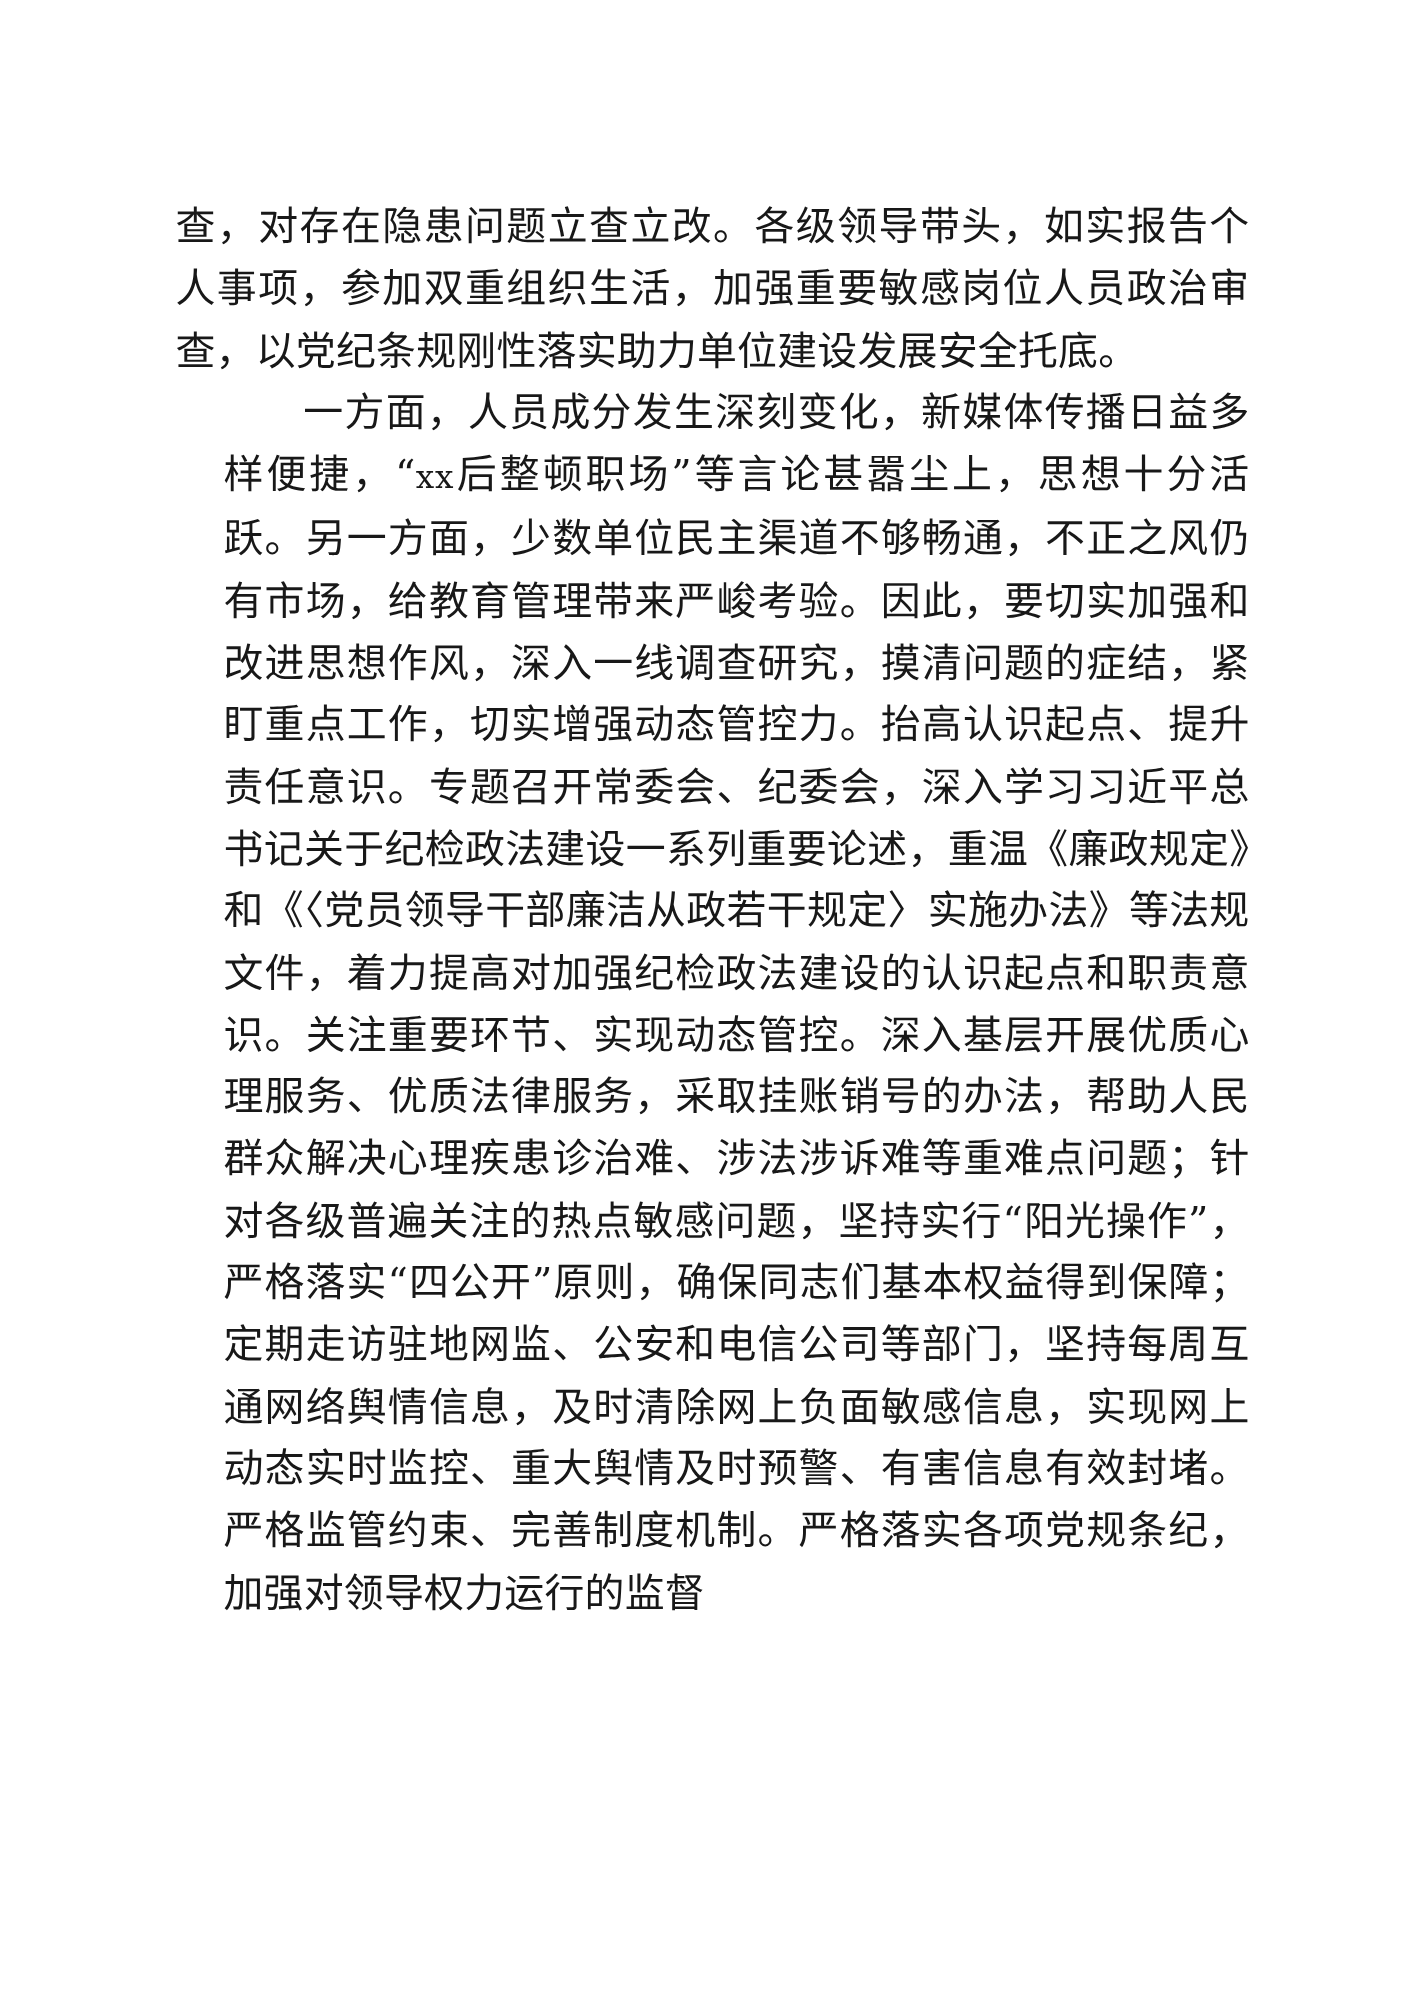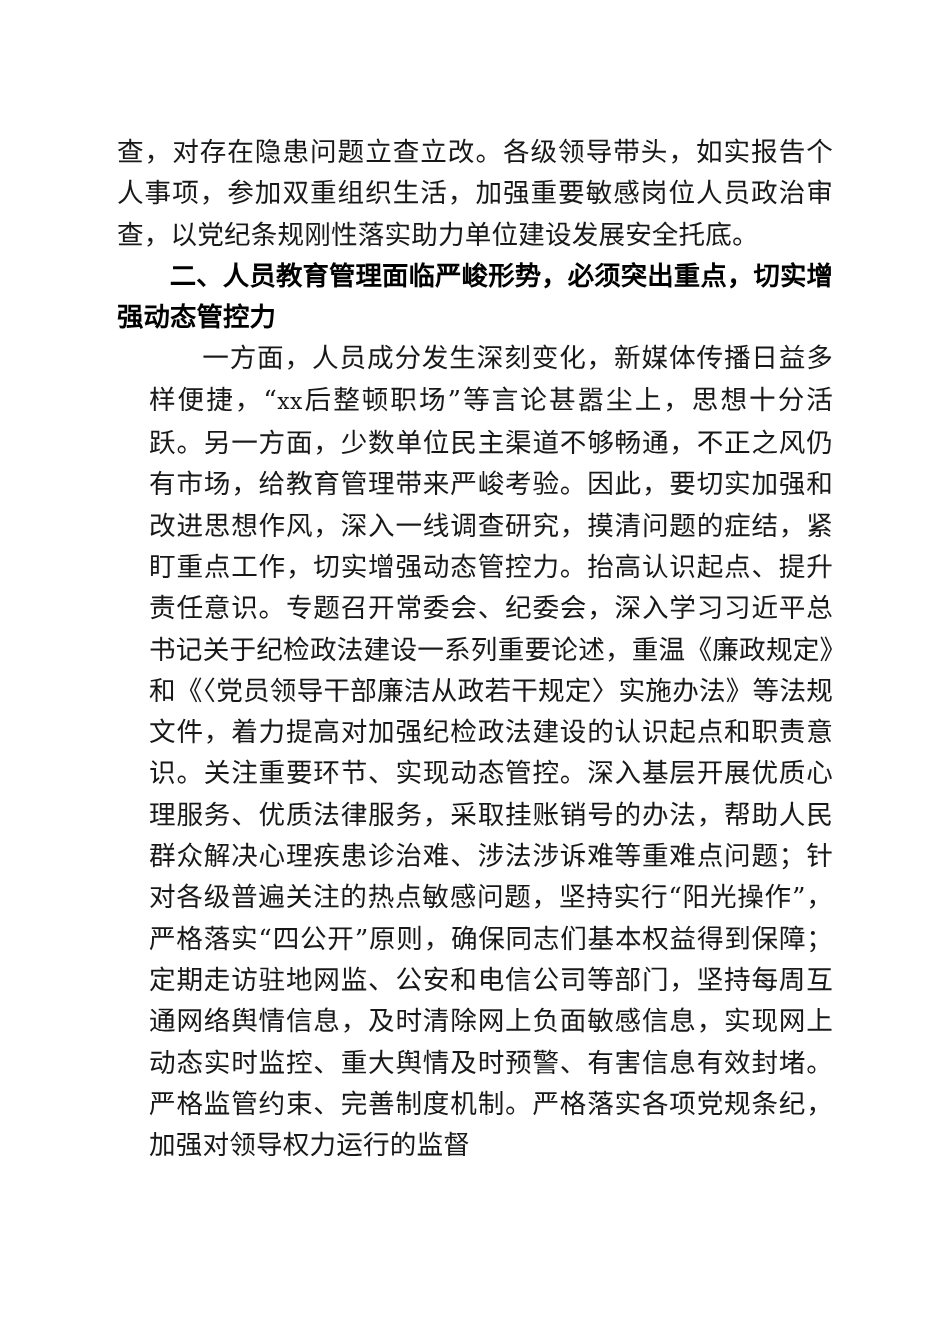--- a/index.html
+++ b/index.html
@@ -79,18 +79,17 @@
   }
 </style>
 </head>
 <body>
 
 <div class="page">
   <div class="text-column">
 
     <p class="para">查，对存在隐患问题立查立改。各级领导带头，如实报告个人事项，参加双重组织生活，加强重要敏感岗位人员政治审查，以党纪条规刚性落实助力单位建设发展安全托底。</p>
 
-    <h2 class="heading">二、人员教育管理面临严峻形势，必须突出重点，切实增强动态管控力</h2>
 
     <p class="para indent"><span>一方面，人员成分发生深刻变化，新媒体传播日益多样便捷，“</span><span class="latin">xx</span><span>后整顿职场”等言论甚嚣尘上，思想十分活跃。另一方面，少数单位民主渠道不够畅通，不正之风仍有市场，给教育管理带来严峻考验。因此，要切实加强和改进思想作风，深入一线调查研究，摸清问题的症结，紧盯重点工作，切实增强动态管控力。抬高认识起点、提升责任意识。专题召开常委会、纪委会，深入学习习近平总书记关于纪检政法建设一系列重要论述，重温《廉政规定》和《〈党员领导干部廉洁从政若干规定〉实施办法》等法规文件，着力提高对加强纪检政法建设的认识起点和职责意识。关注重要环节、实现动态管控。深入基层开展优质心理服务、优质法律服务，采取挂账销号的办法，帮助人民群众解决心理疾患诊治难、涉法涉诉难等重难点问题；针对各级普遍关注的热点敏感问题，坚持实行“阳光操作”，严格落实“四公开”原则，确保同志们基本权益得到保障；定期走访驻地网监、公安和电信公司等部门，坚持每周互通网络舆情信息，及时清除网上负面敏感信息，实现网上动态实时监控、重大舆情及时预警、有害信息有效封堵。严格监管约束、完善制度机制。严格落实各项党规条纪，加强对领导权力运行的监督</span></p>
 
   </div>
 </div>
 
 </body></html>

